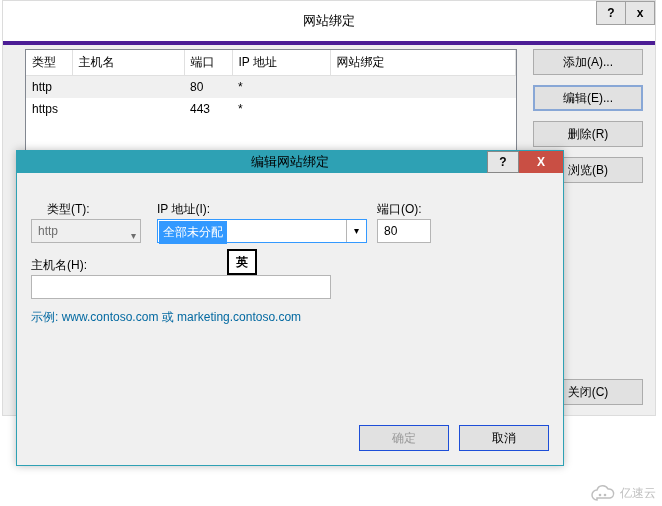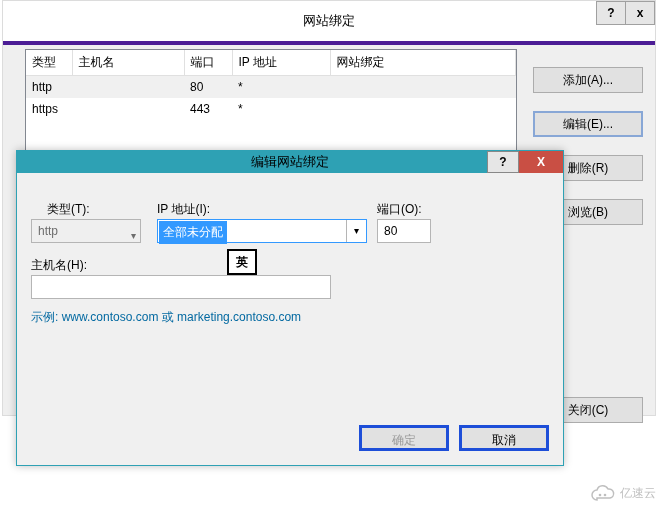--- a/index.html
+++ b/index.html
@@ -37,21 +37,21 @@
   .col-type { width: 46px; }
   .col-host { width: 112px; }
   .col-port { width: 48px; }
   .col-ip   { width: 98px; }
   .col-info { }
   tr.selrow td { background: #f0f0f0; }
 
   .sidebtns { position: absolute; right: 0; top: 10px; width: 110px; }
   .sidebtn {
     display: block; width: 110px; height: 26px; margin-bottom: 10px;
-    background: #e1e1e1; border: 1px solid #acacac; text-align: center; line-height: 24px; margin-top: 18px;
+    background: #e1e1e1; border: 1px solid #acacac; text-align: center; line-height: 24px;
   }
   .sidebtn.hl { border: 2px solid #88a7d6; line-height: 22px; }
   .sidebtn.close { position: absolute; top: 330px; }
 
   
   .dlg-edit {
     position: absolute; left: 16px; top: 150px; width: 548px; height: 316px;
     background: #f0f0f0; border: 1px solid #2ea1b4; box-shadow: 0 0 8px rgba(0,0,0,.25);
     z-index: 10;
   }
@@ -107,21 +107,21 @@
   .ime {
     position: absolute; left: 196px; top: 58px; width: 30px; height: 26px;
     border: 2px solid #000; background: #fff; text-align: center; line-height: 22px;
     font-weight: bold;
   }
 
   .example { position: absolute; left: 0; top: 118px; color: #0369a1; }
 
   .dlg-edit-actions { position:absolute; right:14px; bottom:14px; display:flex; gap:10px; }
   .actbtn {
-    width: 90px; height: 26px; border:3px solid #1d4ed8; background:#e1e1e1;
+    width: 90px; height: 26px; border:1px solid #1d4ed8; background:#e1e1e1;
     text-align:center; line-height:24px;
   }
   .actbtn.disabled { color:#9a9a9a; }
 
   
   .watermark {
     position: absolute; right: 6px; bottom: 4px; display: flex; align-items: center;
     color: #bfbfbf; font-size: 16px; z-index: 20;
   }
   .watermark svg { margin-right: 4px; }

